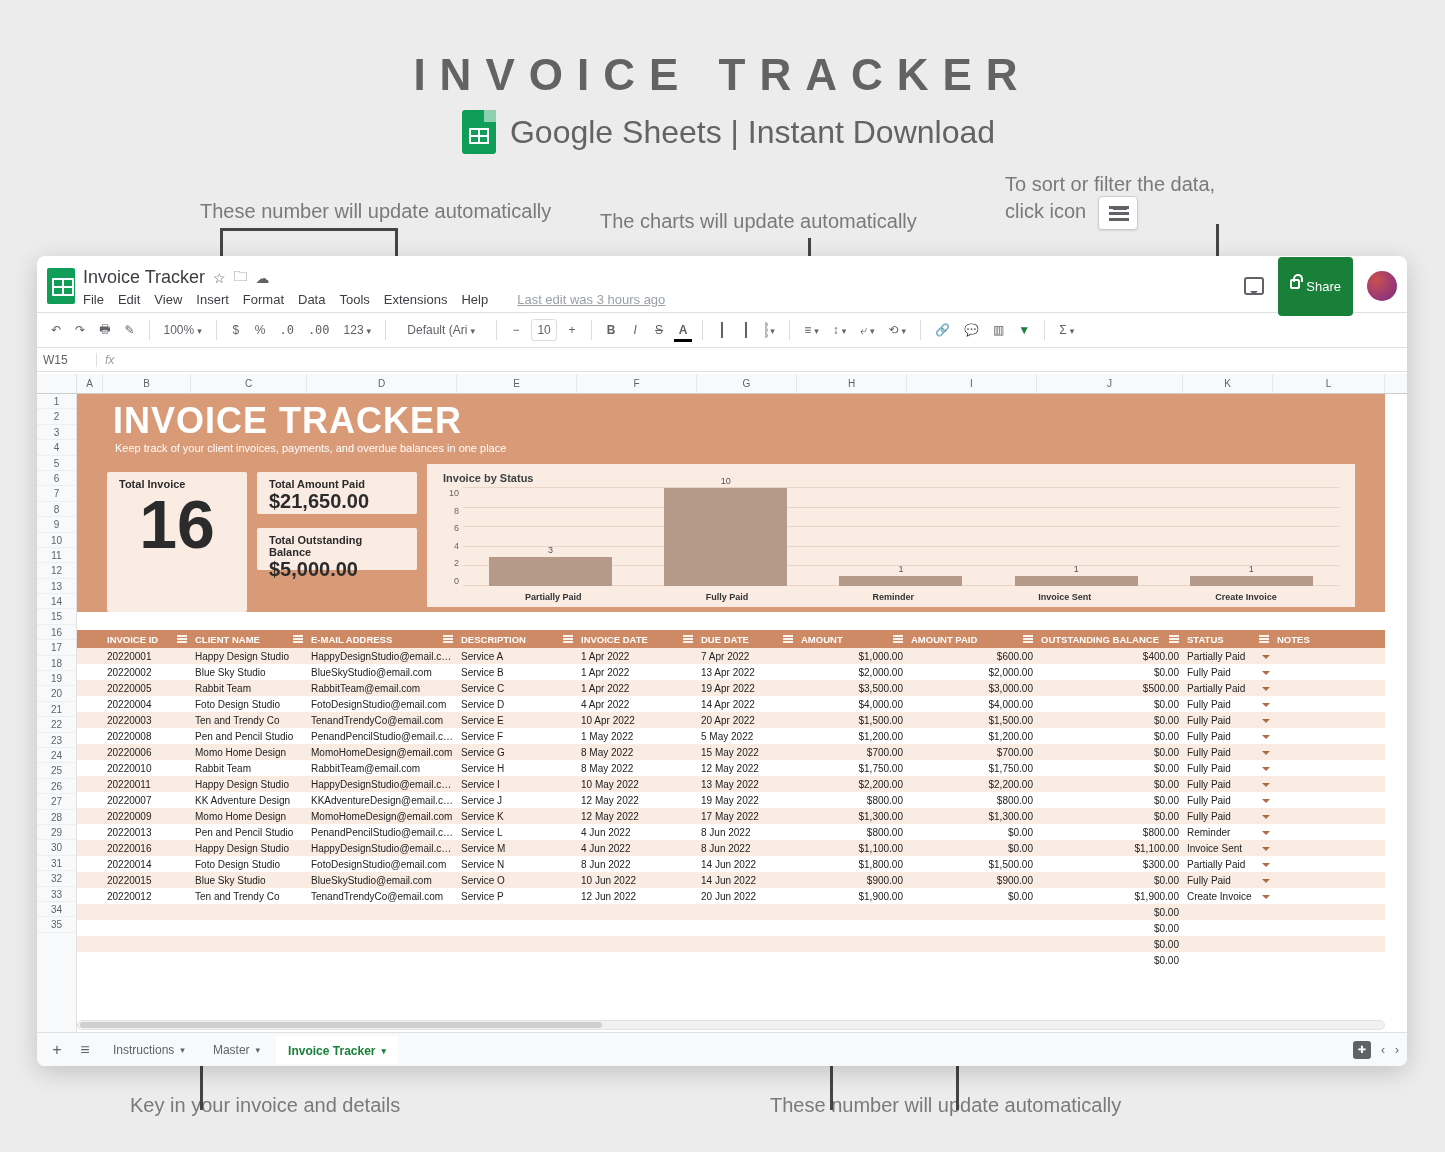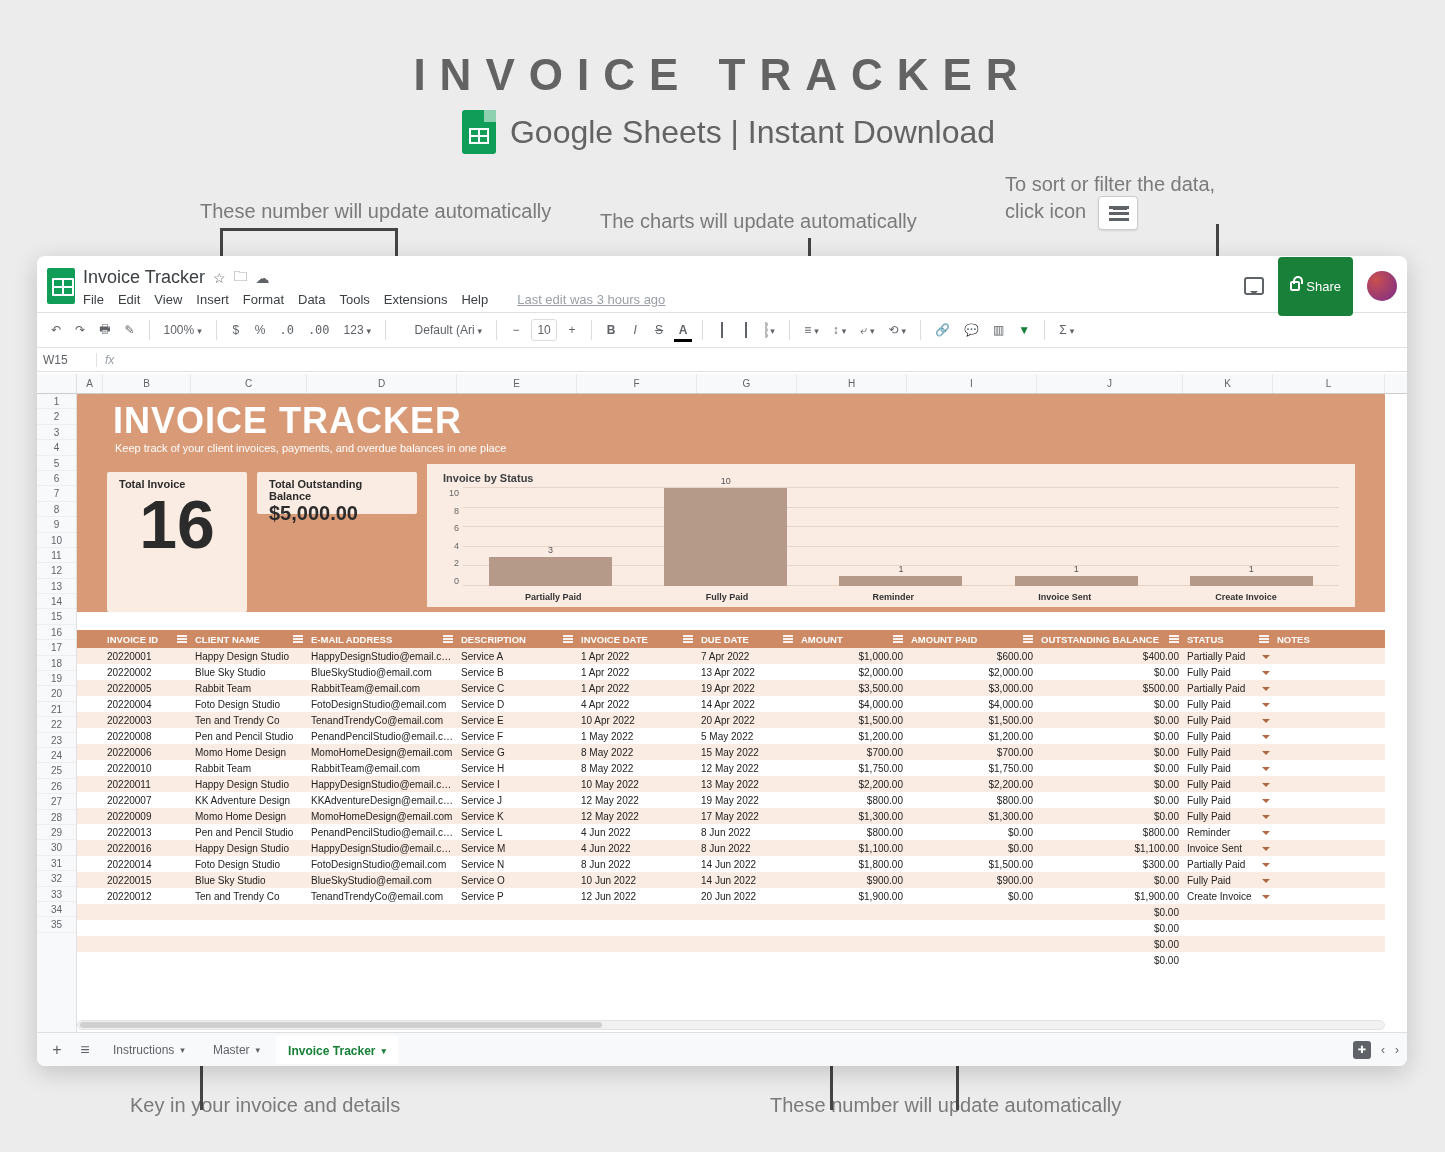--- a/index.html
+++ b/index.html
@@ -62,21 +62,21 @@
   .doc-icon::after{content:"";position:absolute;left:5px;top:10px;width:18px;height:14px;border:2px solid #fff; border-radius:1px; background:linear-gradient(#fff,#fff) 50% 0/2px 100% no-repeat, linear-gradient(#fff,#fff) 0 50%/100% 2px no-repeat;}
   .titlecol { display:flex; flex-direction:column; gap:2px; }
   .doc-title-row { display:flex; align-items:center; gap:8px; }
   .doc-title { font-size:18px; color:#3c4043; }
   .tiny-ico { color:#5f6368; font-size:14px; }
   .menubar { display:flex; gap:14px; font-size:13px; color:#3c4043; }
   .menubar .edit-hint { color:#9aa0a6; margin-left:15px; text-decoration:underline; }
   .wtop-right { margin-left:auto; display:flex; align-items:center; gap:14px;}
   .comment-ico{width:20px;height:18px;border:2px solid #5f6368;border-radius:3px;position:relative;}
   .comment-ico::after{content:"";position:absolute;left:4px;bottom:-6px;width:0;height:0;border:4px solid transparent;border-top-color:#5f6368;}
-  .share-btn{background:#188038;color:#fff;border-radius:4px;padding:22px 12px;font-size:13px;font-weight:500;display:flex;align-items:center;gap:6px;}
+  .share-btn{background:#188038;color:#fff;border-radius:4px;padding:22px 12px;font-size:13px;font-weight:500;display:flex;align-items:flex-start;gap:6px;}
   .lock-ico{width:10px;height:10px;border:2px solid #fff;border-radius:2px;position:relative;}
   .lock-ico::before{content:"";position:absolute;top:-7px;left:1px;width:6px;height:6px;border:2px solid #fff;border-bottom:none;border-radius:6px 6px 0 0;}
   .avatar{width:30px;height:30px;border-radius:50%;background:radial-gradient(circle at 30% 30%, #c94f4f, #7a2c8a);}
 
   
   .toolbar{height:36px;border-top:1px solid #e0e0e0;border-bottom:1px solid #e0e0e0;display:flex;align-items:center;gap:6px;padding:0 10px;font-size:12px;color:#5f6368;}
   .tb-btn{padding:3px 4px;border-radius:3px;min-width:18px;text-align:center;}
   .tb-sep{width:1px;height:20px;background:#dadce0;margin:0 4px;}
   .tb-dd::after{content:"▾";font-size:9px;margin-left:3px;color:#5f6368;}
   .tb-bold{font-weight:bold;} .tb-ital{font-style:italic;} .tb-strike{text-decoration:line-through;}
@@ -240,21 +240,21 @@
     <span class="tb-btn">✎</span>
     <span class="tb-sep"></span>
     <span class="tb-btn tb-dd">100%</span>
     <span class="tb-sep"></span>
     <span class="tb-btn">$</span>
     <span class="tb-btn">%</span>
     <span class="tb-btn fmt-ddk">.0</span>
     <span class="tb-btn fmt-ddk">.00</span>
     <span class="tb-btn tb-dd">123</span>
     <span class="tb-sep"></span>
-    <span class="tb-btn tb-dd" style="width:90px;text-align:right">Default (Ari</span>
+    <span class="tb-btn tb-dd" style="width:90px;text-align:center">Default (Ari</span>
     <span class="tb-sep"></span>
     <span class="tb-btn">−</span>
     <span class="tb-btn" style="border:1px solid #dadce0;min-width:26px">10</span>
     <span class="tb-btn">+</span>
     <span class="tb-sep"></span>
     <span class="tb-btn tb-bold">B</span>
     <span class="tb-btn tb-ital">I</span>
     <span class="tb-btn tb-strike">S</span>
     <span class="tb-btn tb-A">A</span>
     <span class="tb-sep"></span>
@@ -340,20 +340,24 @@
 
         <div class="hero">
           <div class="hero-title">INVOICE TRACKER</div>
           <div class="hero-sub">Keep track of your client invoices, payments, and overdue balances in one place</div>
           <div class="cards">
             <div class="card big">
               <div class="card-lab">Total Invoice</div>
               <div class="card-val">16</div>
             </div>
             <div class="stack">
+              <div class="card sm">
+                <div class="card-lab">Total Amount Paid</div>
+                <div class="card-val">$21,650.00</div>
+              </div>
               <div class="card sm">
                 <div class="card-lab">Total Outstanding Balance</div>
                 <div class="card-val">$5,000.00</div>
               </div>
             </div>
           </div>
           <div class="chartcard">
             <div class="chart-title">Invoice by Status</div>
             <div class="chart-area" id="chart-area">
               <div class="yaxis" id="yaxis">

